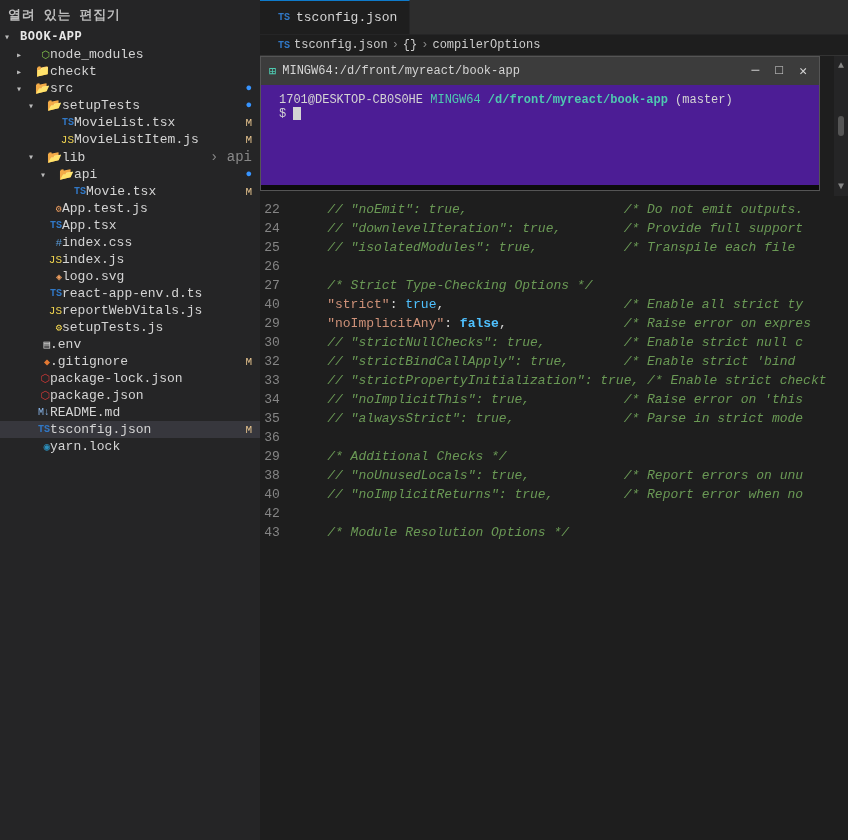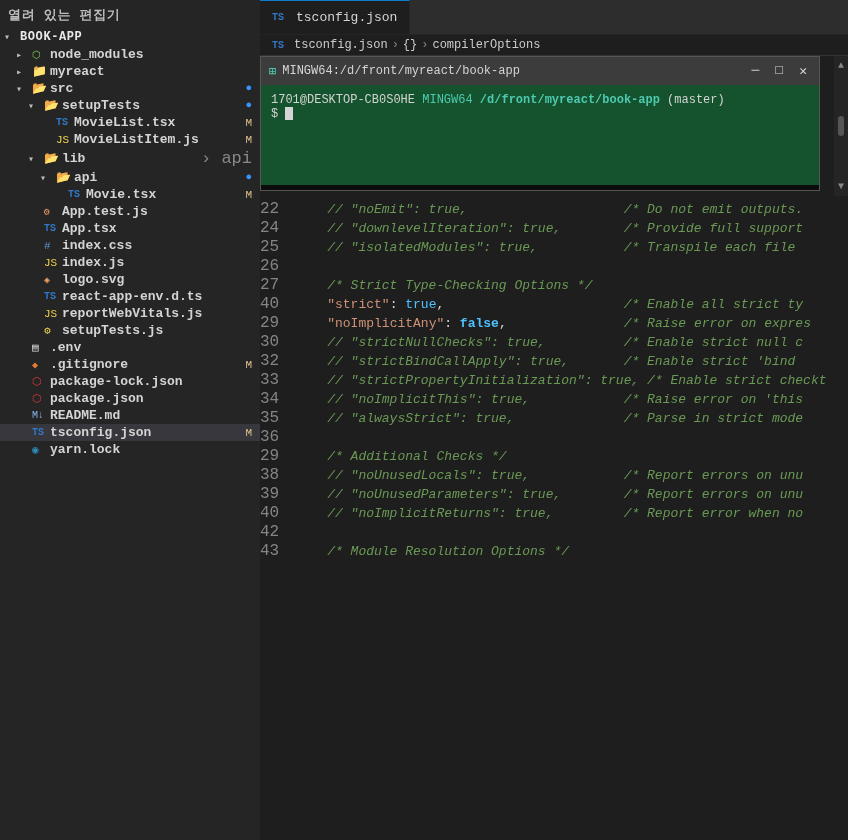--- a/index.html
+++ b/index.html
@@ -52,21 +52,20 @@
       cursor: pointer;
       white-space: nowrap;
       font-size: 13px;
       position: relative;
     }
 
     .tree-item .label {
       flex: 1;
       overflow: hidden;
       text-overflow: ellipsis;
-      font-weight: bold;
     }
 
     .tree-item .badge {
       font-size: 11px;
       margin-left: 4px;
     }
     .badge-m { color: #e2c08d; }
     .badge-dot { color: #3794ff; font-size: 16px; line-height: 1; }
 
     .indent-1 { padding-left: 16px; }
@@ -81,21 +80,21 @@
       color: #bbb;
       flex-shrink: 0;
     }
     .chevron-down::before { content: '▾'; }
     .chevron-right::before { content: '▸'; }
 
     .file-icon {
       display: inline-block;
       width: 18px;
       flex-shrink: 0;
-      text-align: left;
+      text-align: right;
       font-size: 12px;
     }
 
     
     .icon-folder { color: #dcb67a; }
     .icon-ts { color: #3178c6; font-weight: bold; font-size: 10px; }
     .icon-tsx { color: #3178c6; font-weight: bold; font-size: 10px; }
     .icon-js { color: #f0d44f; font-size: 11px; }
     .icon-css { color: #5899d6; font-size: 11px; }
     .icon-svg { color: #f4a261; font-size: 10px; }
@@ -196,22 +195,22 @@
     }
 
     .terminal-btn {
       color: #d4d4d4;
       cursor: pointer;
       font-size: 13px;
       padding: 0 4px;
     }
 
     .terminal-body {
-      padding: 8px 10px;
-      background: #14532d;
+      padding: 8px 18px;
+      background: #4c1d95;
       height: 100px;
       font-size: 12px;
     }
 
     .terminal-prompt { color: #d4d4d4; }
     .terminal-path { color: #4ec9b0; }
     .terminal-cursor {
       display: inline-block;
       width: 8px;
       height: 13px;
@@ -231,24 +230,24 @@
     .code-line {
       display: flex;
       align-items: flex-start;
       min-height: 19px;
       line-height: 19px;
     }
 
     .line-num {
       width: 36px;
       min-width: 36px;
-      text-align: left;
+      text-align: center;
       padding-right: 12px;
       color: #858585;
-      font-size: 16px;
+      font-size: 13px;
       user-select: none;
       flex-shrink: 0;
     }
 
     .line-content {
       flex: 1;
       white-space: pre;
       font-size: 13px;
       padding-right: 8px;
     }
@@ -283,21 +282,21 @@
 
   <div class="tree-item indent-1">
     <span class="chevron chevron-right"></span>
     <span class="file-icon icon-node">⬡</span>
     <span class="label">node_modules</span>
   </div>
 
   <div class="tree-item indent-1">
     <span class="chevron chevron-right"></span>
     <span class="file-icon icon-folder">📁</span>
-    <span class="label">myreact</span>
+    <span class="label">checkt</span>
   </div>
 
   <div class="tree-item indent-1">
     <span class="chevron chevron-down"></span>
     <span class="file-icon icon-folder">📂</span>
     <span class="label">src</span>
     <span class="badge badge-dot">●</span>
   </div>
 
   <div class="tree-item indent-2">
@@ -318,21 +317,21 @@
     <span class="chevron" style="width:16px;"></span>
     <span class="file-icon icon-js">JS</span>
     <span class="label">MovieListItem.js</span>
     <span class="badge badge-m">M</span>
   </div>
 
   <div class="tree-item indent-2">
     <span class="chevron chevron-down"></span>
     <span class="file-icon icon-folder">📂</span>
     <span class="label">lib</span>
-    <span style="color:#888; font-size:17px; margin-left:4px;"> › api</span>
+    <span style="color:#888; font-size:14px; margin-left:4px;"> › api</span>
   </div>
 
   <div class="tree-item indent-3">
     <span class="chevron chevron-down"></span>
     <span class="file-icon icon-folder">📂</span>
     <span class="label">api</span>
     <span class="badge badge-dot">●</span>
   </div>
 
   <div class="tree-item indent-4">
@@ -576,24 +575,20 @@
     <div class="code-line">
       <span class="line-num">29</span>
       <span class="line-content"><span class="c-comment">    /* Additional Checks */</span></span>
     </div>
 
     <div class="code-line">
       <span class="line-num">38</span>
       <span class="line-content"><span class="c-comment">    // "noUnusedLocals": true,            /* Report errors on unu</span></span>
     </div>
 
-    <div class="code-line">
-      <span class="line-num">39</span>
-      <span class="line-content"><span class="c-comment">    // "noUnusedParameters": true,        /* Report errors on unu</span></span>
-    </div>
 
     <div class="code-line">
       <span class="line-num">40</span>
       <span class="line-content"><span class="c-comment">    // "noImplicitReturns": true,         /* Report error when no</span></span>
     </div>
 
 
     <div class="code-line">
       <span class="line-num">42</span>
       <span class="line-content"></span>

